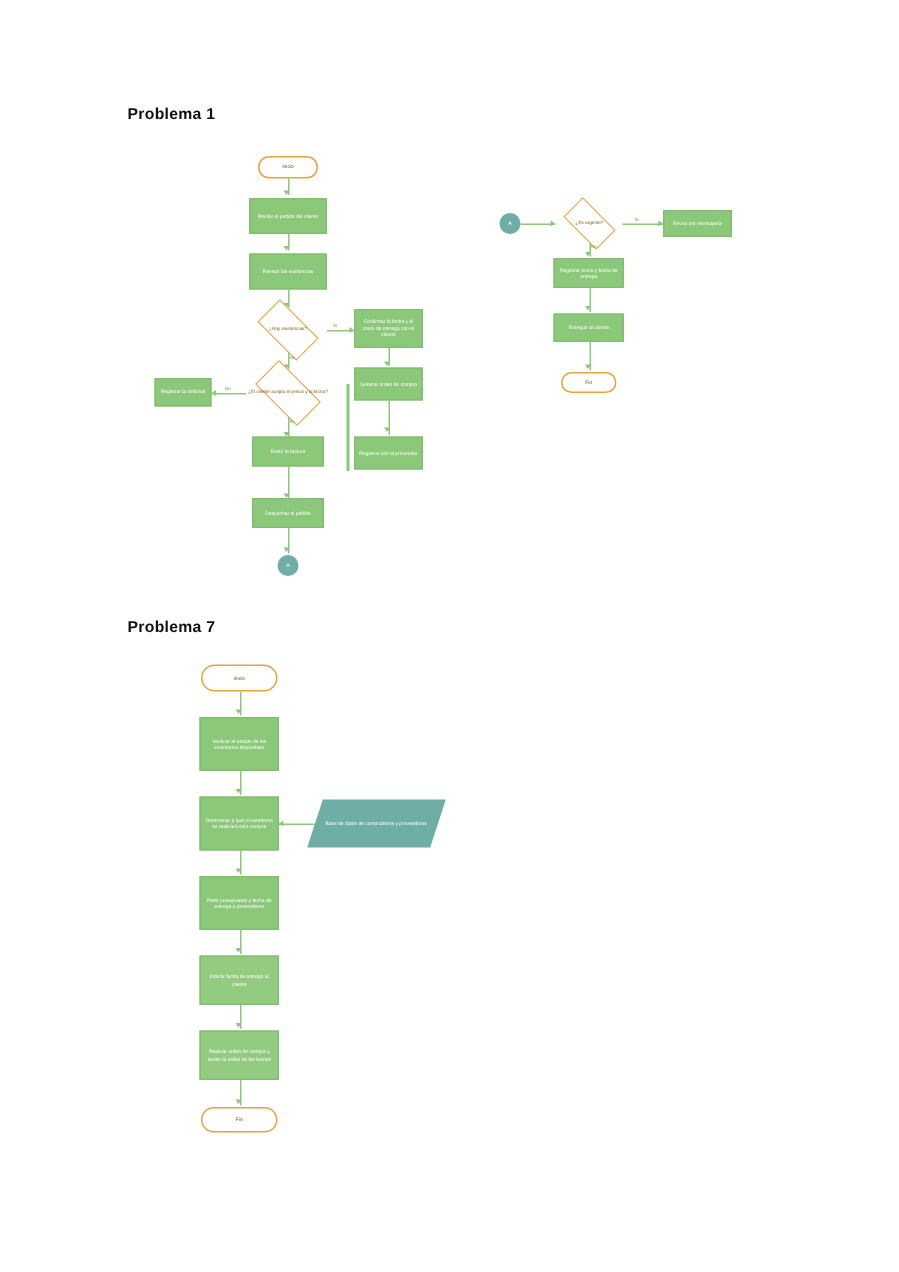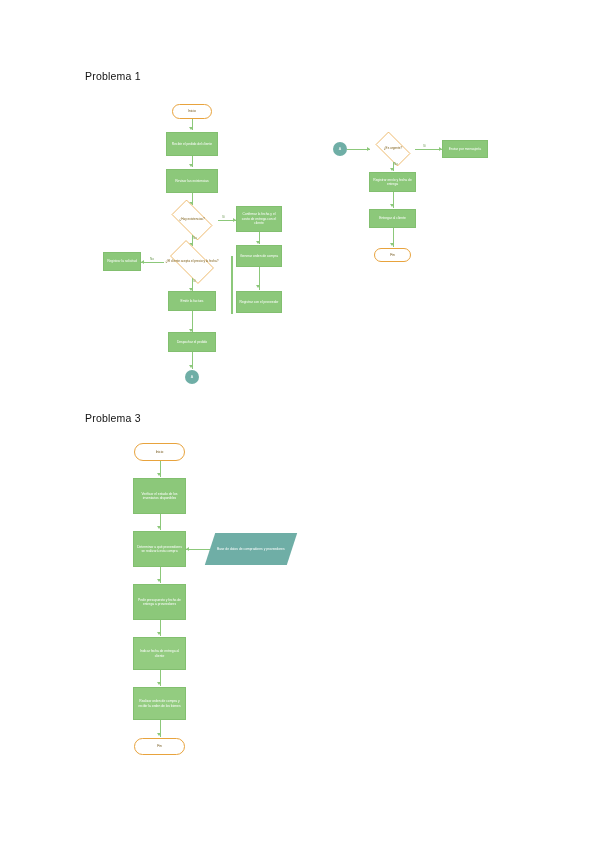--- a/index.html
+++ b/index.html
@@ -5,21 +5,21 @@
   html,body{margin:0;padding:0;}
   body{
     width:599px;height:848px;background:#ffffff;
     font-family:"Liberation Sans", sans-serif;
     position:relative;overflow:hidden;
   }
   .page{position:relative;width:599px;height:848px;}
 
   .section-title{
     position:absolute;
-    font-weight:normal;
+    font-weight:bold;
     font-size:10.5px;
     color:#111111;
     letter-spacing:.2px;
     white-space:nowrap;
   }
 
   
   .node{
     position:absolute;
     box-sizing:border-box;
@@ -238,21 +238,21 @@
     <span>Entregar al cliente</span>
   </div>
 
   <div class="ln v" style="left:392.5px;top:228px;height:19px;"></div>
   <div class="arrow down" style="left:390.3px;top:243px;"></div>
 
   <div class="node term" style="left:374px;top:248px;width:37px;height:14px;">
     <span>Fin</span>
   </div>
 
-  <div class="section-title" style="left:85px;top:412px;">Problema 3</div>
+  <div class="section-title" style="left:85px;top:412px;">Problema 7</div>
 
   <div class="node term" style="left:134px;top:443px;width:51px;height:18px;">
     <span>Inicio</span>
   </div>
 
   <div class="ln v" style="left:159.5px;top:461px;height:16px;"></div>
   <div class="arrow down" style="left:157.3px;top:473px;"></div>
 
   <div class="node proc" style="left:133px;top:478px;width:53px;height:36px;">
     <span>Verificar el estado de los inventarios disponibles</span>

